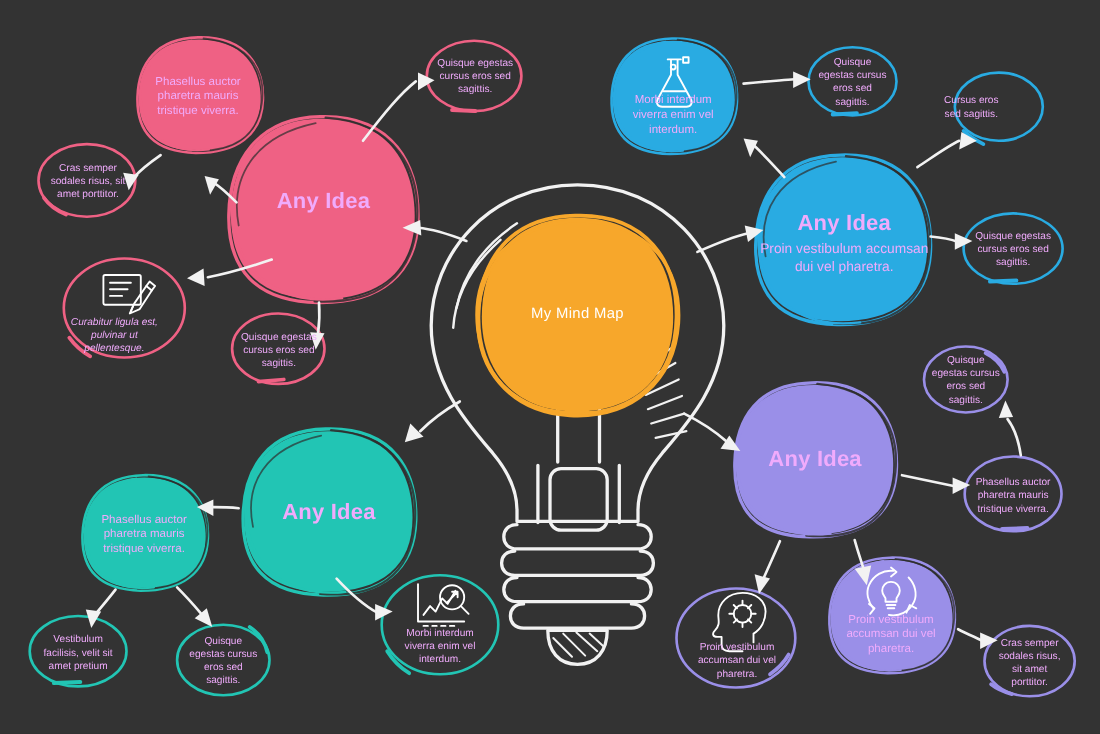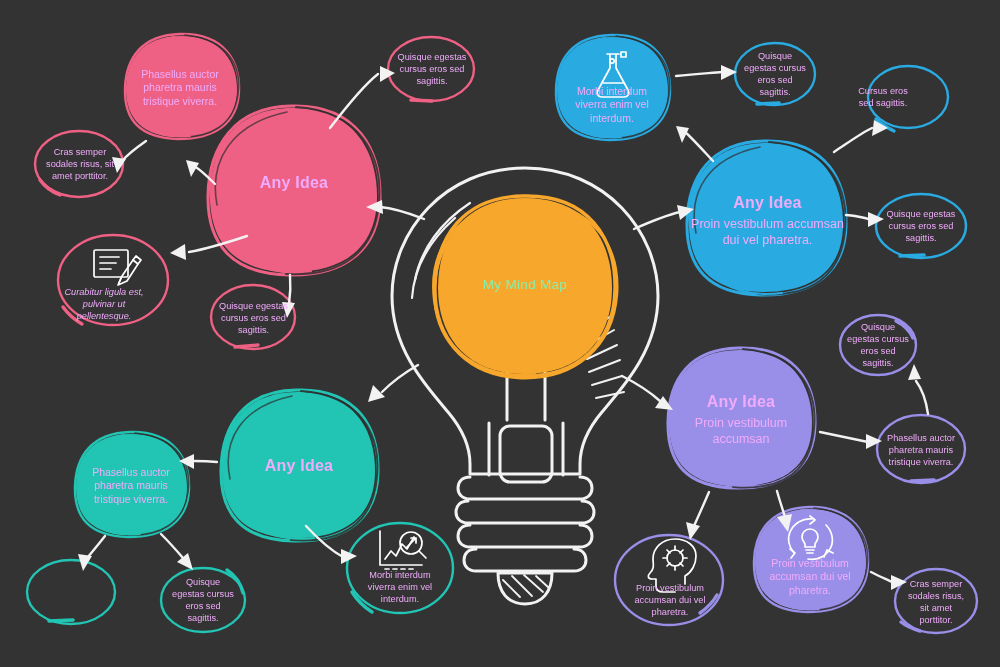--- a/index.html
+++ b/index.html
@@ -33,42 +33,42 @@
   }
   .node .ttl{
     font-weight:bold;
     letter-spacing:.2px;
     line-height:1.15;
   }
   .node .sub{
     line-height:1.28;
   }
   
-  .main .ttl{font-size:16px; margin-bottom:3px;}
+  .main .ttl{font-size:20px; margin-bottom:3px;}
   .main .sub{font-size:12.5px;}
   
   .filled .sub{font-size:10.5px;}
   
   .outline .sub{font-size:9.2px;}
   
   #center-node{
     position:absolute;
     left:435px; top:230px;
     width:180px; height:110px;
     display:flex; flex-direction:column;
     align-items:center; justify-content:center;
     text-align:center;
     color:#ffffff;
   }
   #center-node .kicker{
     font-size:13.5px;
     font-weight:normal;
     letter-spacing:.3px;
     margin-bottom:1px;
-    color:#86efac;
+    color:#ffffff;
   }
   #center-node .big{
     font-size:28px;
     font-weight:bold;
     letter-spacing:.2px;
   }
 </style>
 </head>
 <body>
 
@@ -467,30 +467,32 @@
   <div class="node outline" style="left:878px;top:205px;width:86px;height:44px;">
     <div class="sub">Quisque egestas cursus eros sed sagittis.</div>
   </div>
 
   <div class="node main" style="left:222px;top:418px;width:154px;height:100px;">
     <div class="ttl">Any Idea</div>
   </div>
   <div class="node filled" style="left:84px;top:455px;width:94px;height:62px;">
     <div class="sub">Phasellus auctor pharetra mauris tristique viverra.</div>
   </div>
+  <div class="node outline" style="left:34px;top:570px;width:74px;height:48px;">
+    <div class="sub">Vestibulum facilisis, velit sit amet pretium</div>
+  </div>
   <div class="node outline" style="left:169px;top:574px;width:68px;height:54px;">
     <div class="sub">Quisque egestas cursus eros sed sagittis.</div>
   </div>
   <div class="node outline" style="left:359px;top:565px;width:82px;height:46px;">
     <div class="sub">Morbi interdum viverra enim vel interdum.</div>
   </div>
 
   <div class="node main" style="left:669px;top:370px;width:144px;height:100px;">
     <div class="ttl">Any Idea</div>
-    <div class="sub">Proin vestibulum accumsan</div>
   </div>
   <div class="node outline" style="left:846px;top:320px;width:64px;height:52px;">
     <div class="sub">Quisque egestas cursus eros sed sagittis.</div>
   </div>
   <div class="node outline" style="left:883px;top:426px;width:76px;height:50px;">
     <div class="sub">Phasellus auctor pharetra mauris tristique viverra.</div>
   </div>
   <div class="node outline" style="left:628px;top:578px;width:84px;height:46px;">
     <div class="sub">Proin vestibulum accumsan dui vel pharetra.</div>
   </div>

